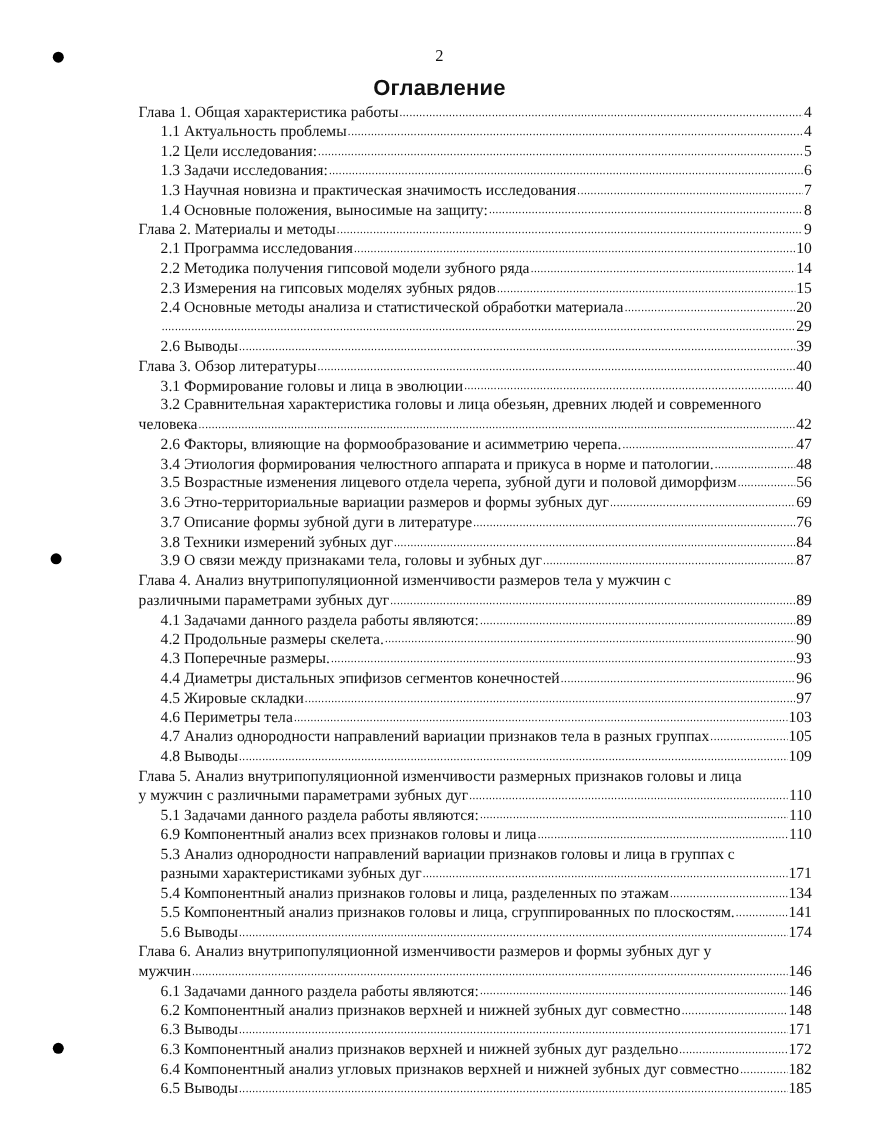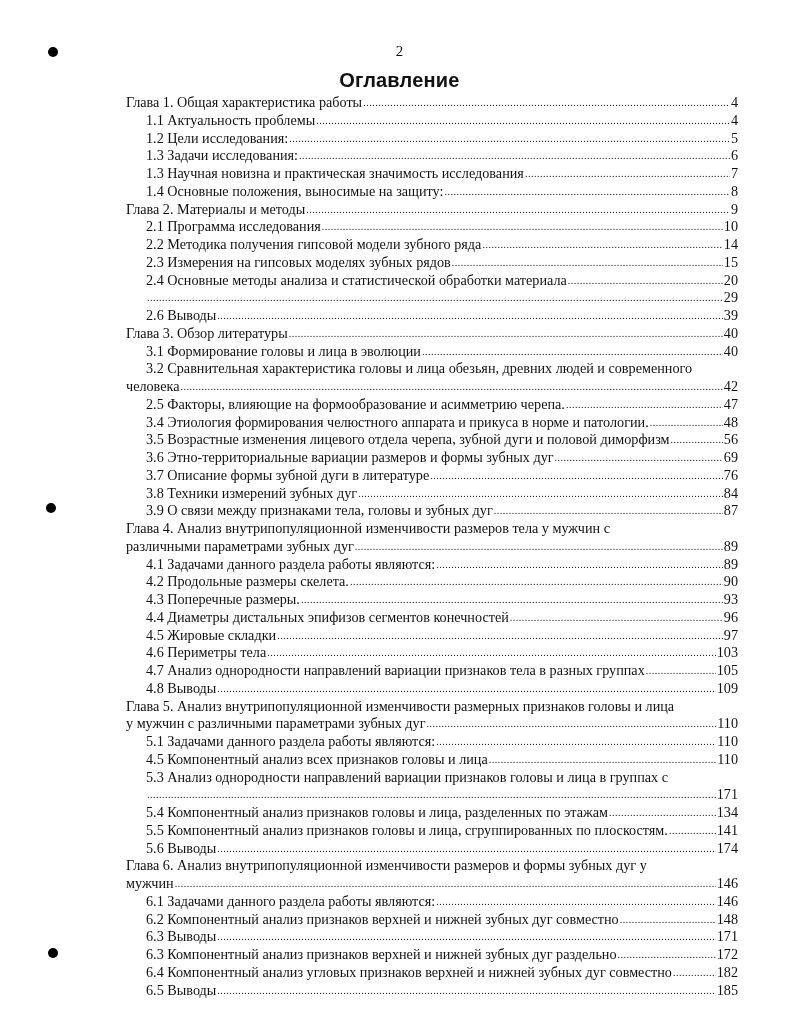--- a/index.html
+++ b/index.html
@@ -123,21 +123,21 @@
       <span class="leader"></span>
       <span class="pg">40</span>
     </div>
   <div class="wrap-first sub">3.2 Сравнительная характеристика головы и лица обезьян, древних людей и современного</div>
   <div class="entry">
       <span class="text">человека</span>
       <span class="leader"></span>
       <span class="pg">42</span>
     </div>
   <div class="entry sub">
-      <span class="text">2.5 Факторы, влияющие на формообразование и асимметрию черепа.</span>
+      <span class="text">2.6 Факторы, влияющие на формообразование и асимметрию черепа.</span>
       <span class="leader"></span>
       <span class="pg">47</span>
     </div>
   <div class="entry sub">
       <span class="text">3.4 Этиология формирования челюстного аппарата и прикуса в норме и патологии.</span>
       <span class="leader"></span>
       <span class="pg">48</span>
     </div>
   <div class="entry sub">
       <span class="text">3.5 Возрастные изменения лицевого отдела черепа, зубной дуги и половой диморфизм</span>
@@ -217,26 +217,27 @@
       <span class="text">у мужчин с различными параметрами зубных дуг</span>
       <span class="leader"></span>
       <span class="pg">110</span>
     </div>
   <div class="entry sub">
       <span class="text">5.1 Задачами данного раздела работы являются:</span>
       <span class="leader"></span>
       <span class="pg">110</span>
     </div>
   <div class="entry sub">
-      <span class="text">4.5 Компонентный анализ всех признаков головы и лица</span>
+      <span class="text">6.9 Компонентный анализ всех признаков головы и лица</span>
       <span class="leader"></span>
       <span class="pg">110</span>
     </div>
   <div class="wrap-first sub">5.3 Анализ однородности направлений вариации признаков головы и лица в группах с</div>
   <div class="entry sub">
+      <span class="text">разными характеристиками зубных дуг</span>
       <span class="leader"></span>
       <span class="pg">171</span>
     </div>
   <div class="entry sub">
       <span class="text">5.4 Компонентный анализ признаков головы и лица, разделенных по этажам</span>
       <span class="leader"></span>
       <span class="pg">134</span>
     </div>
   <div class="entry sub">
       <span class="text">5.5 Компонентный анализ признаков головы и лица, сгруппированных по плоскостям.</span>

